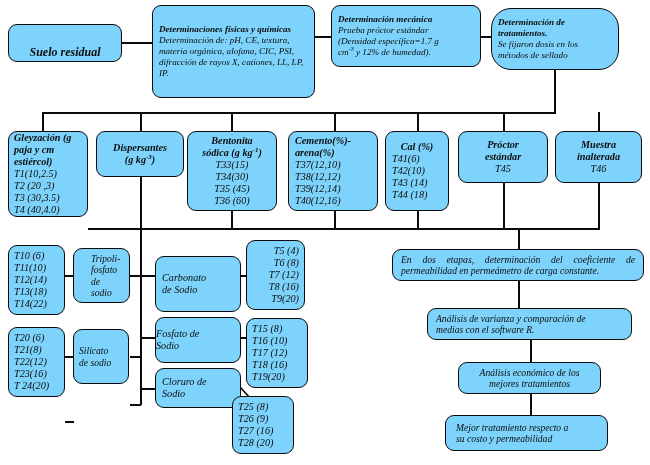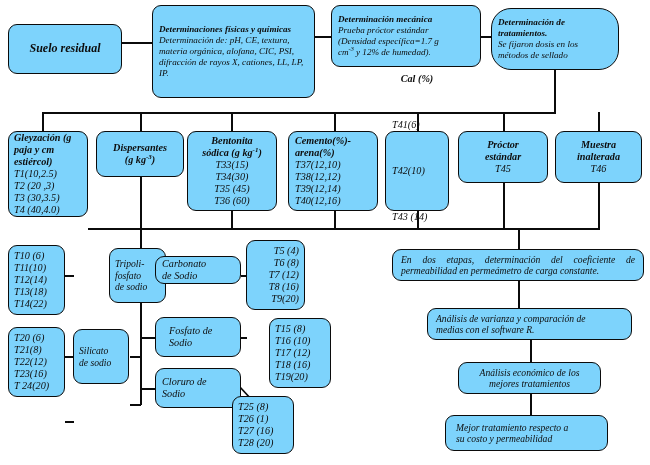--- a/index.html
+++ b/index.html
@@ -42,21 +42,21 @@
   .f95{font-size:9.6px;line-height:11.4px;}
   .f9{font-size:9.1px;line-height:10.9px;}
   .f12{font-size:12px;line-height:13.5px;}
   sup{font-size:0.68em;vertical-align:super;line-height:0;}
 </style>
 </head>
 <body>
 
 <div id="root">
 
-  <div class="box f12 c" style="left:8px;top:24px;width:114px;height:50px;">
+  <div class="box f12 c" style="left:8px;top:24px;width:114px;height:38px;justify-content:flex-end;">
     <span class="ttl">Suelo residual</span>
   </div>
 
   <div class="box f9 l" style="left:152px;top:5px;width:163px;height:93px;padding:4px 6px;">
     <span class="ttl ln">Determinaciones físicas y químicas</span>
     <span class="ln">Determinación de: pH, CE, textura, materia orgánica, alofana, CIC, PSI, difracción de rayos X, cationes, LL, LP, IP.</span>
   </div>
 
   <div class="box f9 l" style="left:331px;top:5px;width:150px;height:62px;padding:4px 6px;">
     <span class="ttl ln">Determinación mecánica</span>
@@ -113,21 +113,21 @@
 
   <div class="box f10 l" style="left:288px;top:131px;width:90px;height:80px;padding:3px 6px;">
     <span class="ttl ln">Cemento(%)-</span>
     <span class="ttl ln">arena(%)</span>
     <span class="ln">T37(12,10)</span>
     <span class="ln">T38(12,12)</span>
     <span class="ln">T39(12,14)</span>
     <span class="ln">T40(12,16)</span>
   </div>
 
-  <div class="box f10 l" style="left:385px;top:131px;width:64px;height:80px;padding:3px 6px;gap:34px;">
+  <div class="box f10 l" style="left:385px;top:131px;width:64px;height:80px;padding:3px 6px;">
     <span class="ttl ln c">Cal (%)</span>
     <span class="ln">T41(6)</span>
     <span class="ln">T42(10)</span>
     <span class="ln">T43 (14)</span>
     <span class="ln">T44 (18)</span>
   </div>
 
   <div class="box f10 c" style="left:458px;top:131px;width:90px;height:52px;">
     <span class="ttl ln">Próctor</span>
     <span class="ttl ln">estándar</span>
@@ -161,46 +161,46 @@
 
   <div class="box f10 l" style="left:8px;top:327px;width:57px;height:70px;padding:2px 5px;">
     <span class="ln">T20 (6)</span>
     <span class="ln">T21(8)</span>
     <span class="ln">T22(12)</span>
     <span class="ln">T23(16)</span>
     <span class="ln">T 24(20)</span>
   </div>
 
 
-  <div class="box f95 l" style="left:73px;top:248px;width:57px;height:55px;padding:2px 5px;margin-left:36px;">
+  <div class="box f95 l" style="left:73px;top:248px;width:57px;height:55px;padding:2px 17px;">
     <span class="ln">Tripoli-</span>
     <span class="ln">fosfato</span>
     <span class="ln">de sodio</span>
   </div>
 
   <div class="box f95 l" style="left:73px;top:329px;width:56px;height:55px;padding:2px 5px;">
     <span class="ln">Silicato</span>
     <span class="ln">de sodio</span>
   </div>
 
 
   <div class="line hl" style="left:65px;top:275px;width:9px;"></div>
   <div class="line hl" style="left:65px;top:356px;width:9px;"></div>
   <div class="line hl" style="left:65px;top:421px;width:9px;"></div>
 
   <div class="line hl" style="left:130px;top:275px;width:11px;"></div>
   <div class="line hl" style="left:130px;top:356px;width:11px;"></div>
   <div class="line hl" style="left:130px;top:404px;width:11px;"></div>
 
-  <div class="box f10 l" style="left:155px;top:256px;width:86px;height:28px;padding:2px 6px;">
+  <div class="box f10 l" style="left:155px;top:256px;width:86px;height:56px;padding:2px 6px;">
     <span class="ln">Carbonato</span>
     <span class="ln">de Sodio</span>
   </div>
 
-  <div class="box f10 l" style="left:155px;top:317px;width:86px;height:40px;padding:2px 13px;">
+  <div class="box f10 l" style="left:155px;top:317px;width:86px;height:46px;padding:2px 0;">
     <span class="ln">Fosfato de</span>
     <span class="ln">Sodio</span>
   </div>
 
   <div class="box f10 l" style="left:155px;top:368px;width:86px;height:40px;padding:2px 6px;">
     <span class="ln">Cloruro de</span>
     <span class="ln">Sodio</span>
   </div>
 
   <div class="line hl" style="left:140px;top:275px;width:16px;"></div>
@@ -208,31 +208,31 @@
   <div class="line hl" style="left:140px;top:388px;width:16px;"></div>
 
   <div class="box f10 l" style="left:246px;top:240px;width:59px;height:70px;padding:2px 5px;text-align:right;">
     <span class="ln">T5 (4)</span>
     <span class="ln">T6 (8)</span>
     <span class="ln">T7 (12)</span>
     <span class="ln">T8 (16)</span>
     <span class="ln">T9(20)</span>
   </div>
 
-  <div class="box f10 l" style="left:246px;top:318px;width:62px;height:70px;padding:2px 5px;margin-left:23px;">
+  <div class="box f10 l" style="left:246px;top:318px;width:62px;height:70px;padding:2px 5px;">
     <span class="ln">T15 (8)</span>
     <span class="ln">T16 (10)</span>
     <span class="ln">T17 (12)</span>
     <span class="ln">T18 (16)</span>
     <span class="ln">T19(20)</span>
   </div>
 
   <div class="box f10 l" style="left:232px;top:396px;width:62px;height:58px;padding:2px 5px;">
     <span class="ln">T25 (8)</span>
-    <span class="ln">T26 (1)</span>
+    <span class="ln">T26 (9)</span>
     <span class="ln">T27 (16)</span>
     <span class="ln">T28 (20)</span>
   </div>
 
   <div class="line hl" style="left:241px;top:275px;width:6px;"></div>
   <div class="line hl" style="left:241px;top:337px;width:6px;"></div>
   <svg class="diag" style="left:239px;top:386px;width:12px;height:14px;" viewBox="0 0 12 14">
     <line x1="0" y1="0" x2="12" y2="13" stroke="#0b0b0b" stroke-width="1.6"></line>
   </svg>
 

